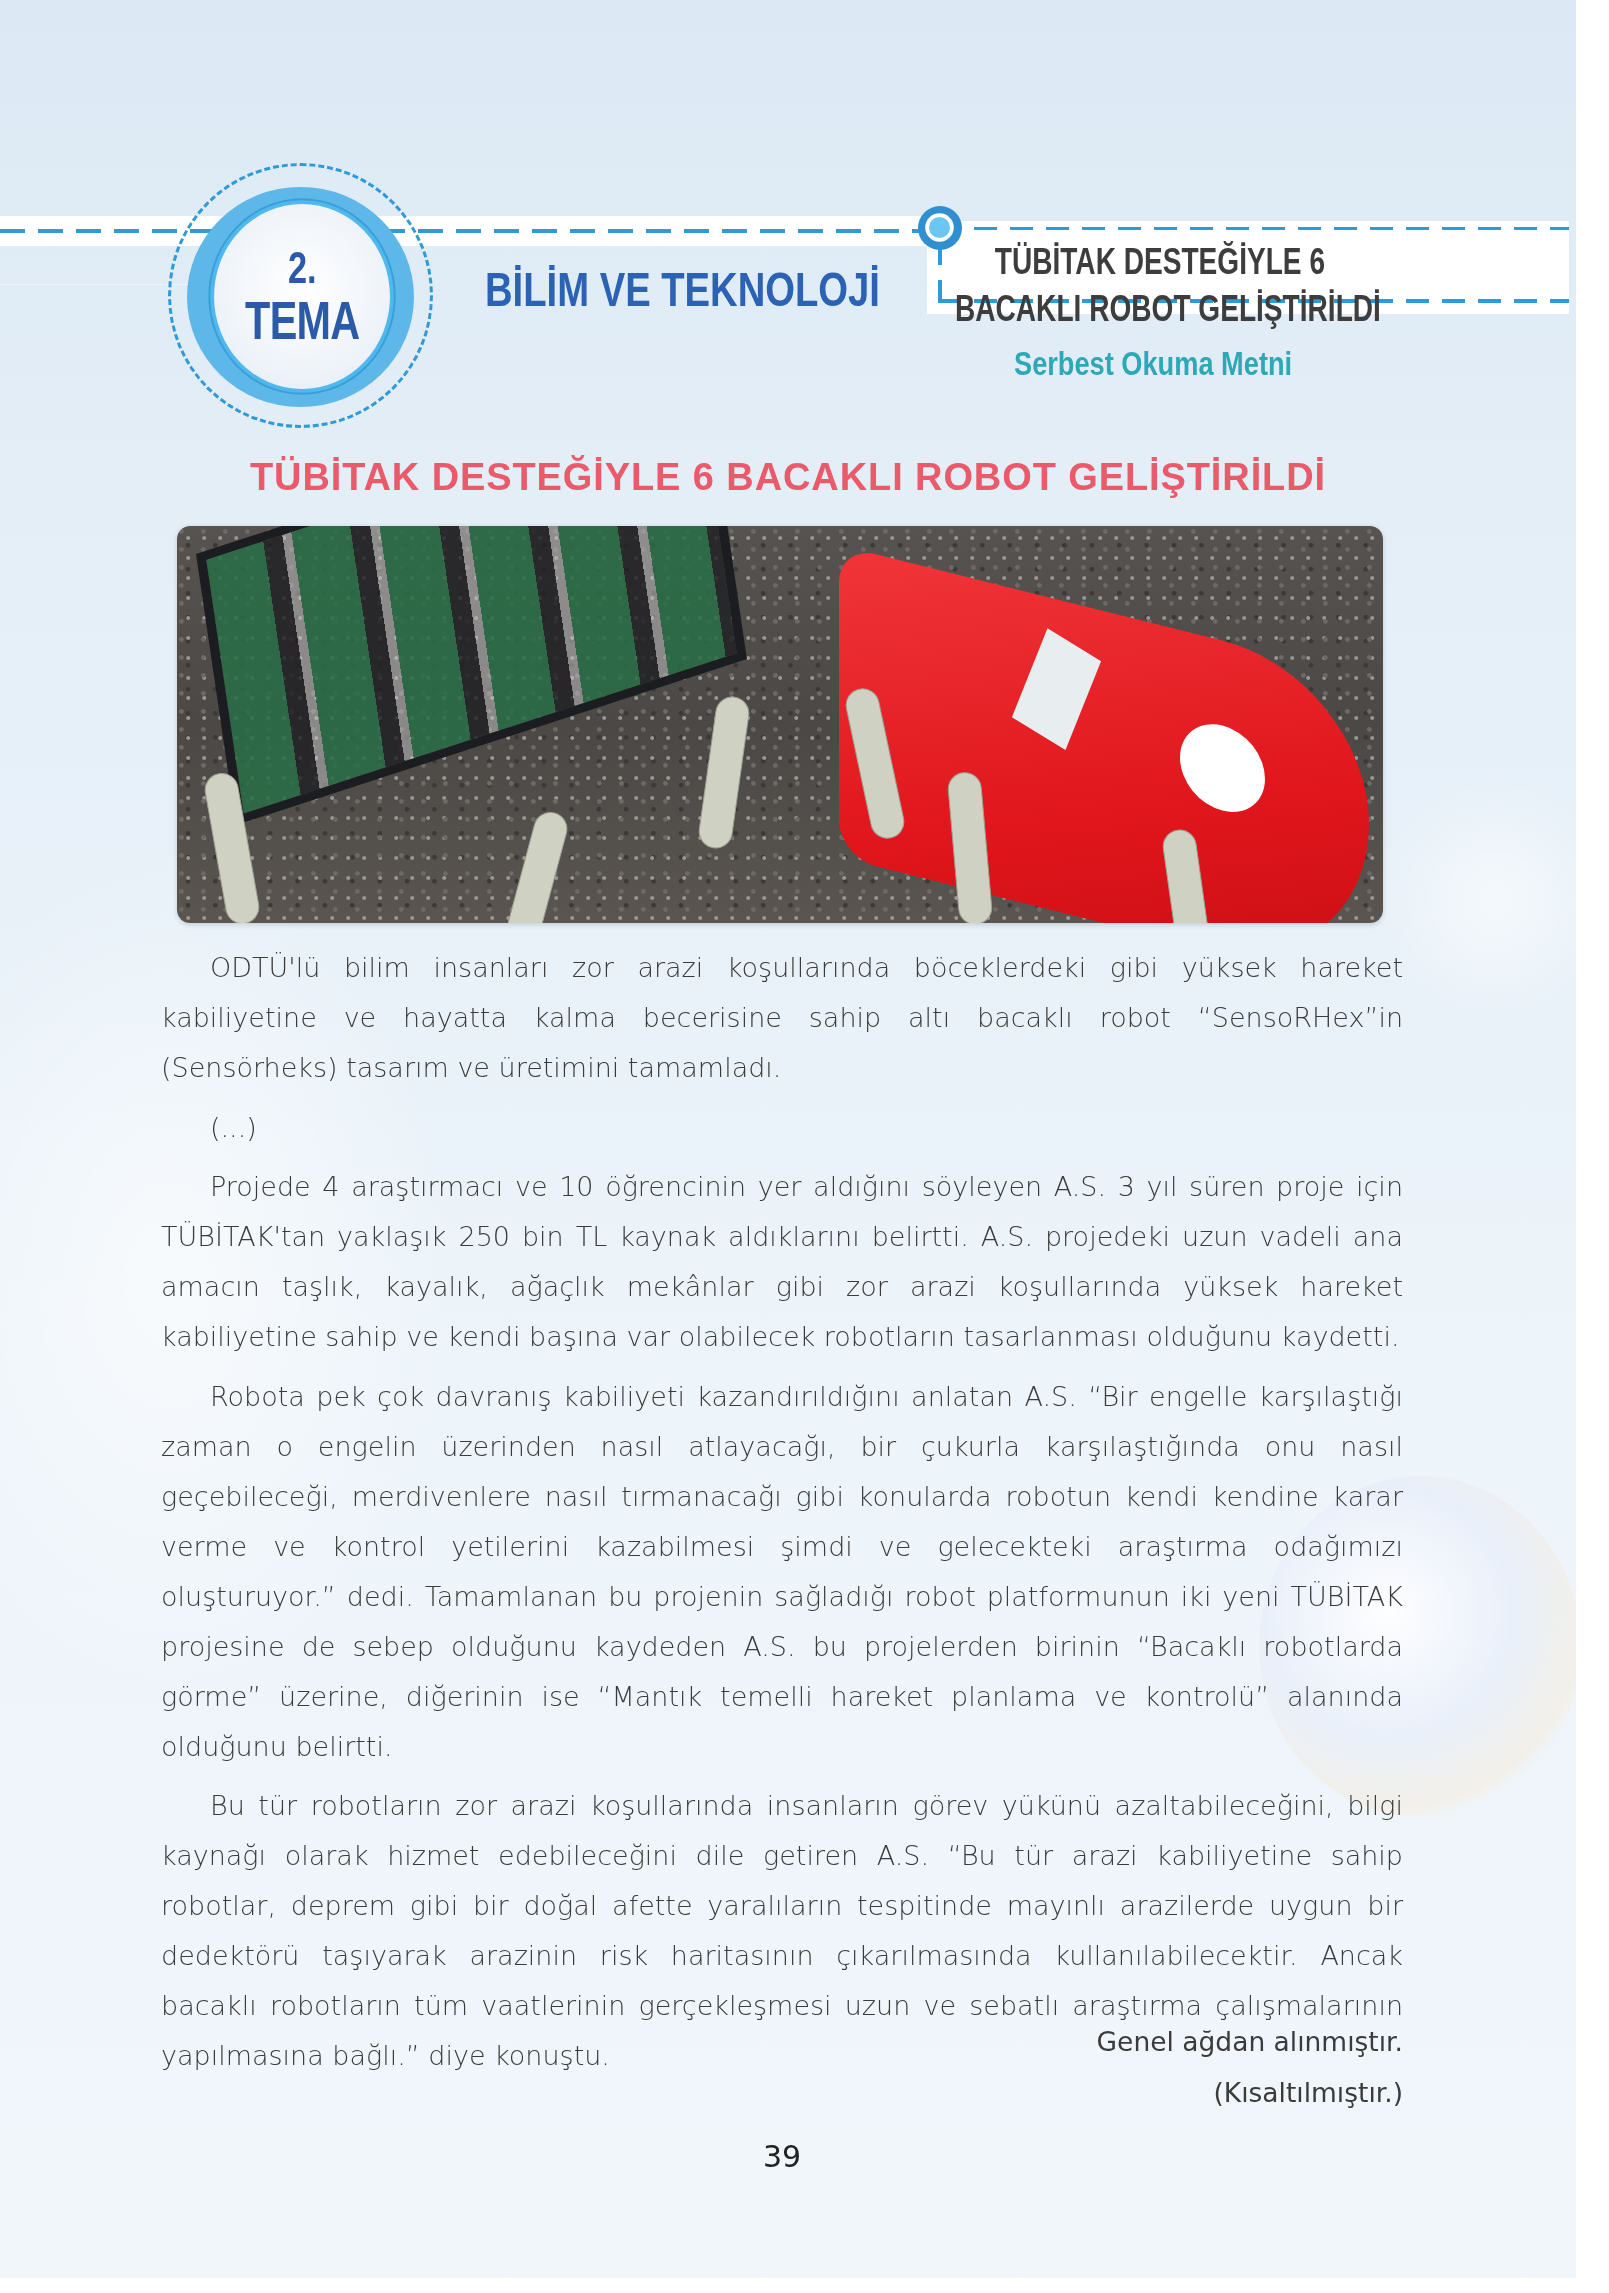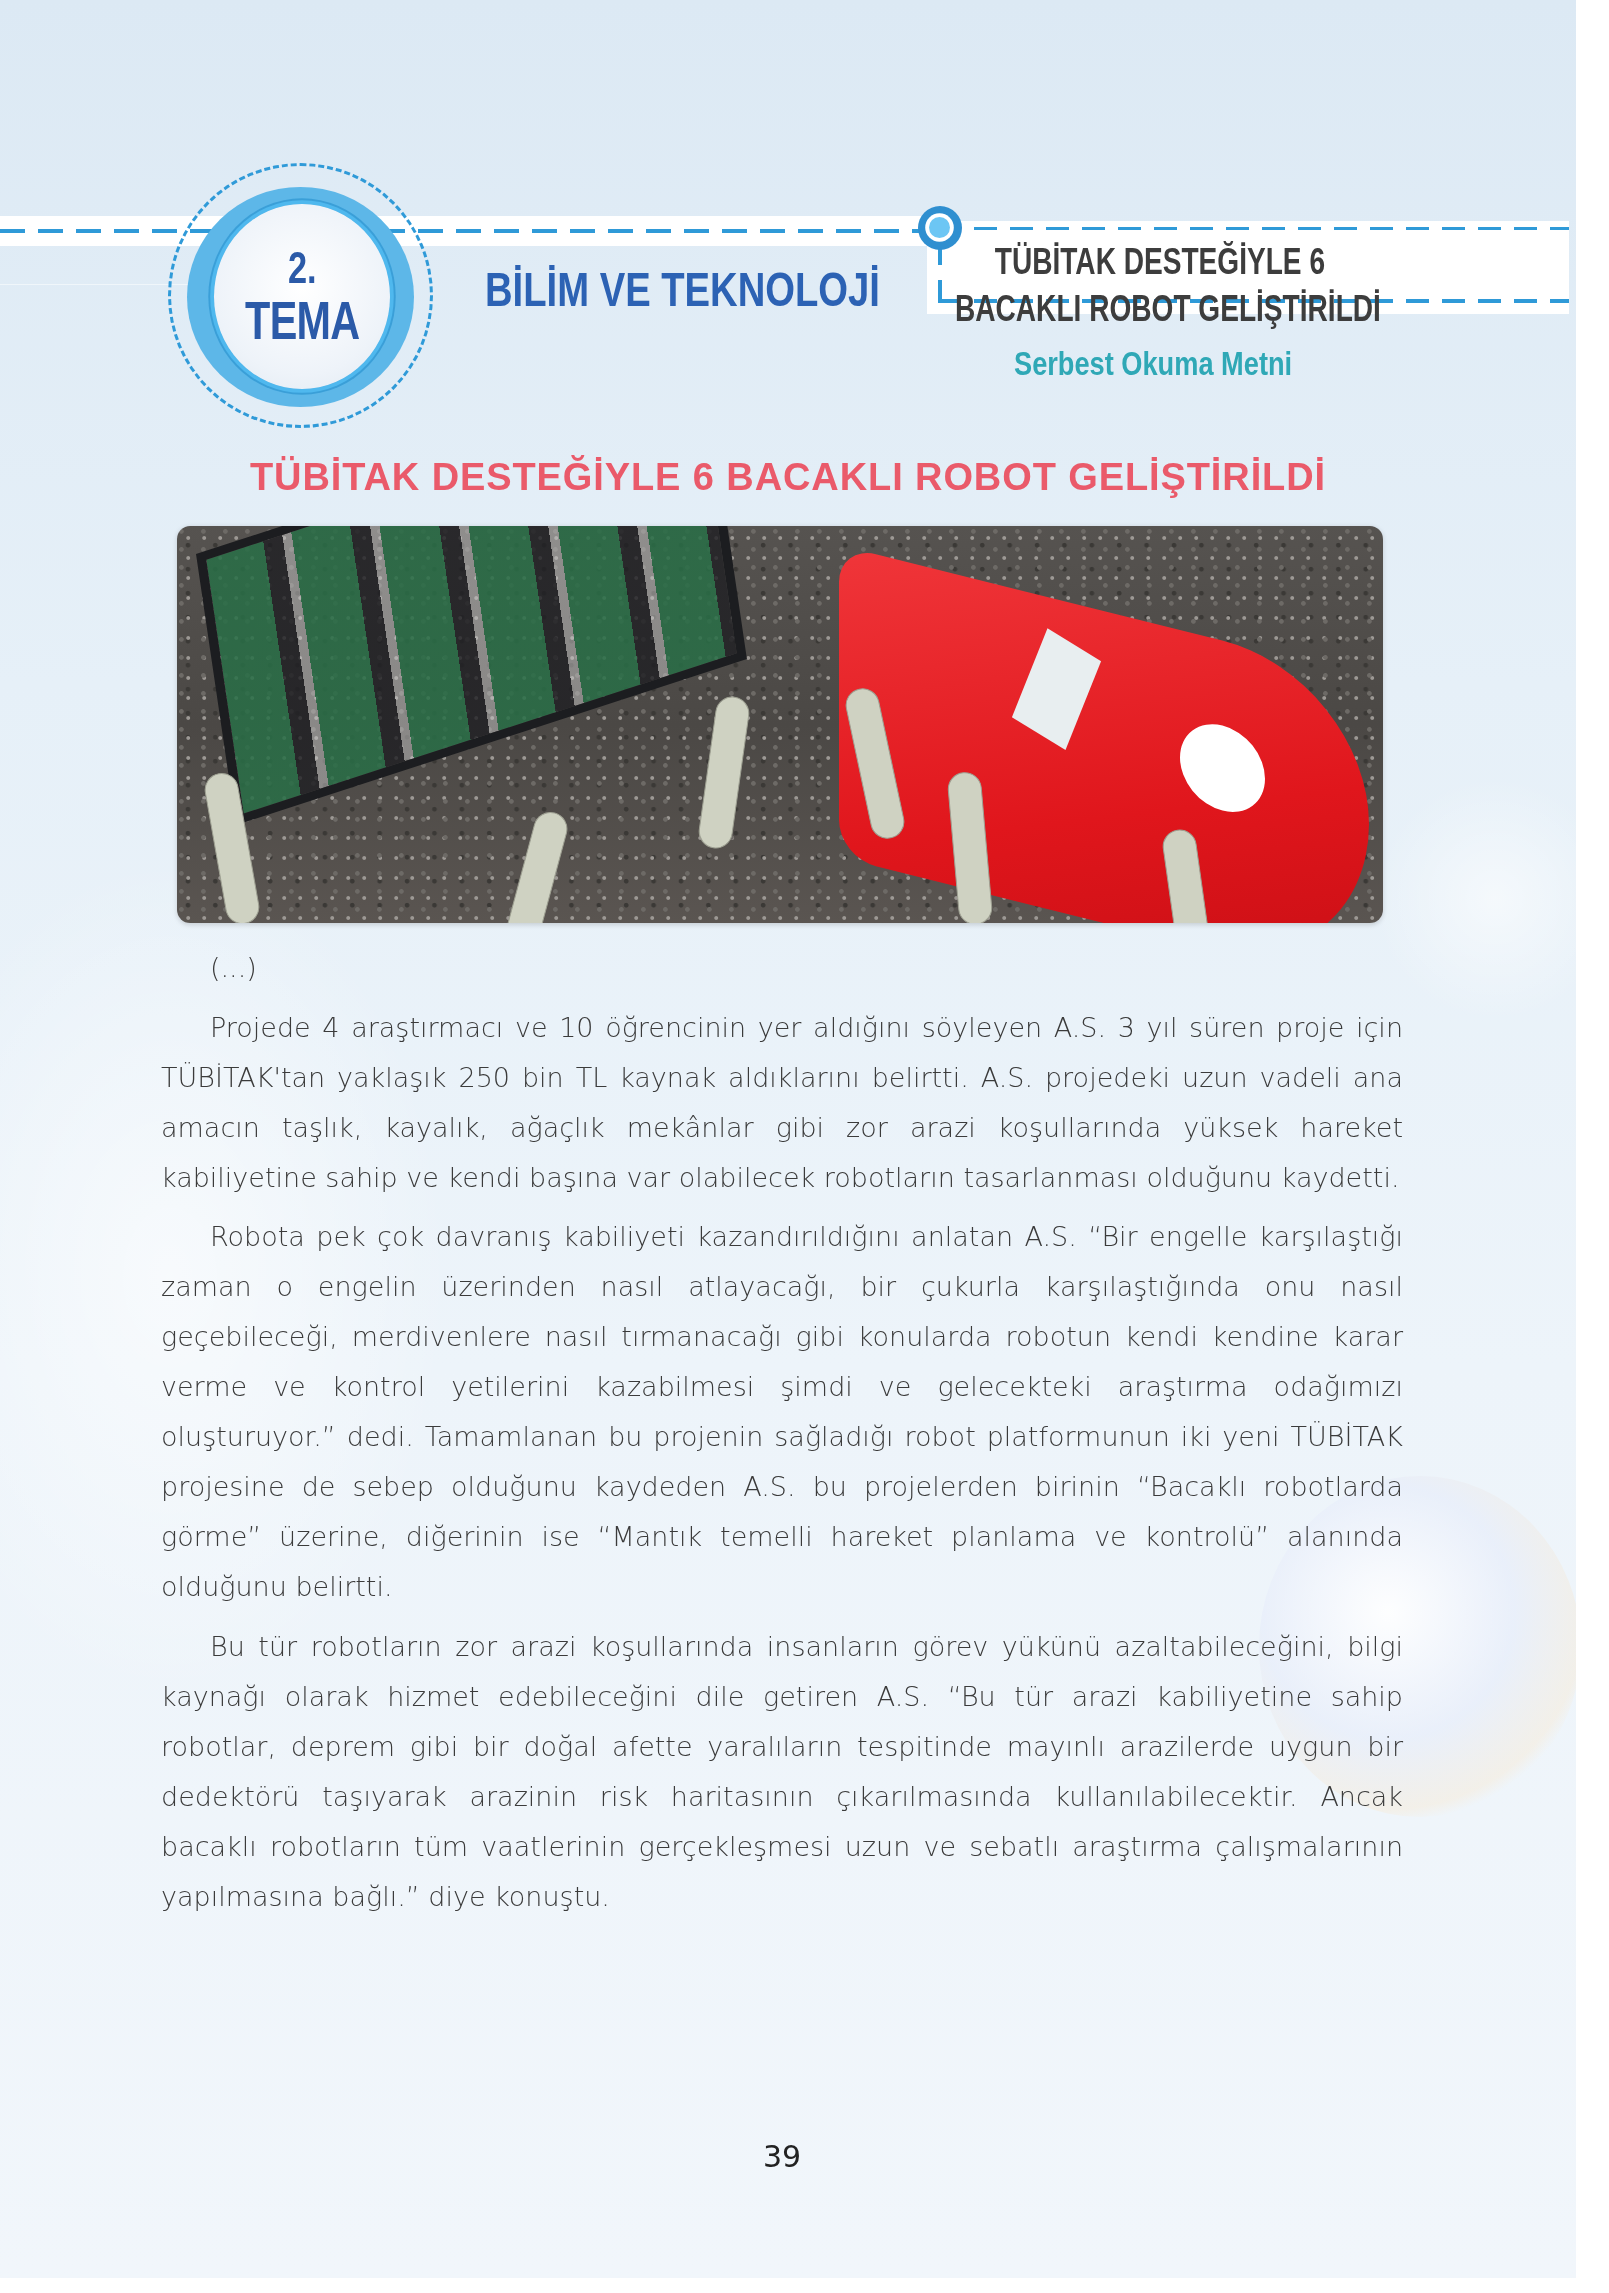--- a/index.html
+++ b/index.html
@@ -196,22 +196,27 @@
     </div>
     <div class="leg" style="left:38px; top:246px; transform:rotate(-10deg);"></div>
     <div class="leg" style="left:341px; top:284px; transform:rotate(15deg);"></div>
     <div class="leg" style="left:530px; top:170px; transform:rotate(8deg);"></div>
     <div class="leg" style="left:681px; top:161px; transform:rotate(-12deg);"></div>
     <div class="leg" style="left:776px; top:246px; transform:rotate(-5deg);"></div>
     <div class="leg" style="left:994px; top:303px; transform:rotate(-8deg);"></div>
   </div>
 
   <div class="body-text">
+    <p>ODTÜ'lü bilim insanları zor arazi koşullarında böceklerdeki gibi yüksek hareket kabiliyetine ve hayatta kalma becerisine sahip altı bacaklı robot “SensoRHex”in (Sensörheks) tasarım ve üretimini tamamladı.</p>
     <p class="ellipsis">(...)</p>
     <p>Projede 4 araştırmacı ve 10 öğrencinin yer aldığını söyleyen A.S. 3 yıl süren proje için TÜBİTAK'tan yaklaşık 250 bin TL kaynak aldıklarını belirtti. A.S. projedeki uzun vadeli ana amacın taşlık, kayalık, ağaçlık mekânlar gibi zor arazi koşullarında yüksek hareket kabiliyetine sahip ve kendi başına var olabilecek robotların tasarlanması olduğunu kaydetti.</p>
     <p>Robota pek çok davranış kabiliyeti kazandırıldığını anlatan A.S. “Bir engelle karşılaştığı zaman o engelin üzerinden nasıl atlayacağı, bir çukurla karşılaştığında onu nasıl geçebileceği, merdivenlere nasıl tırmanacağı gibi konularda robotun kendi kendine karar verme ve kontrol yetilerini kazabilmesi şimdi ve gelecekteki araştırma odağımızı oluşturuyor.” dedi. Tamamlanan bu projenin sağladığı robot platformunun iki yeni TÜBİTAK projesine de sebep olduğunu kaydeden A.S. bu projelerden birinin “Bacaklı robotlarda görme” üzerine, diğerinin ise “Mantık temelli hareket planlama ve kontrolü” alanında olduğunu belirtti.</p>
     <p>Bu tür robotların zor arazi koşullarında insanların görev yükünü azaltabileceğini, bilgi kaynağı olarak hizmet edebileceğini dile getiren A.S. “Bu tür arazi kabiliyetine sahip robotlar, deprem gibi bir doğal afette yaralıların tespitinde mayınlı arazilerde uygun bir dedektörü taşıyarak arazinin risk haritasının çıkarılmasında kullanılabilecektir. Ancak bacaklı robotların tüm vaatlerinin gerçekleşmesi uzun ve sebatlı araştırma çalışmalarının yapılmasına bağlı.” diye konuştu.</p>
   </div>
 
+  <div class="source">
+    <div>Genel ağdan alınmıştır.</div>
+    <div>(Kısaltılmıştır.)</div>
+  </div>
 
   <div class="page-num">39</div>
 </div>
 
 
 </body></html>

